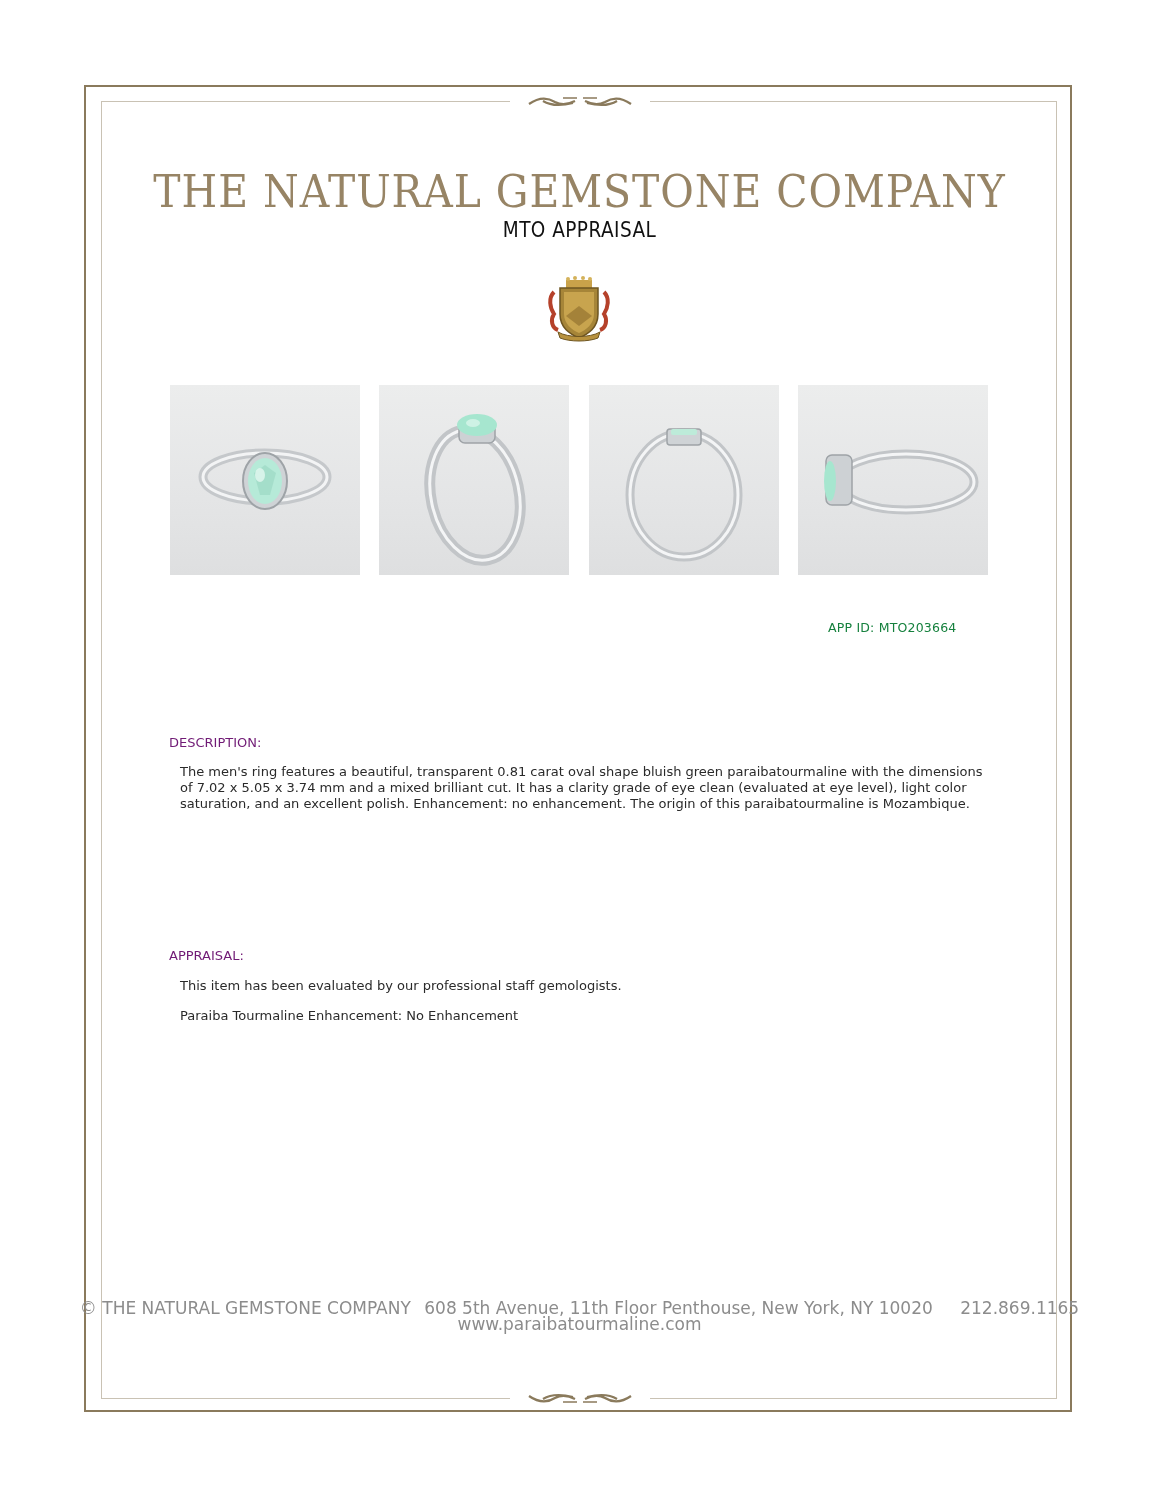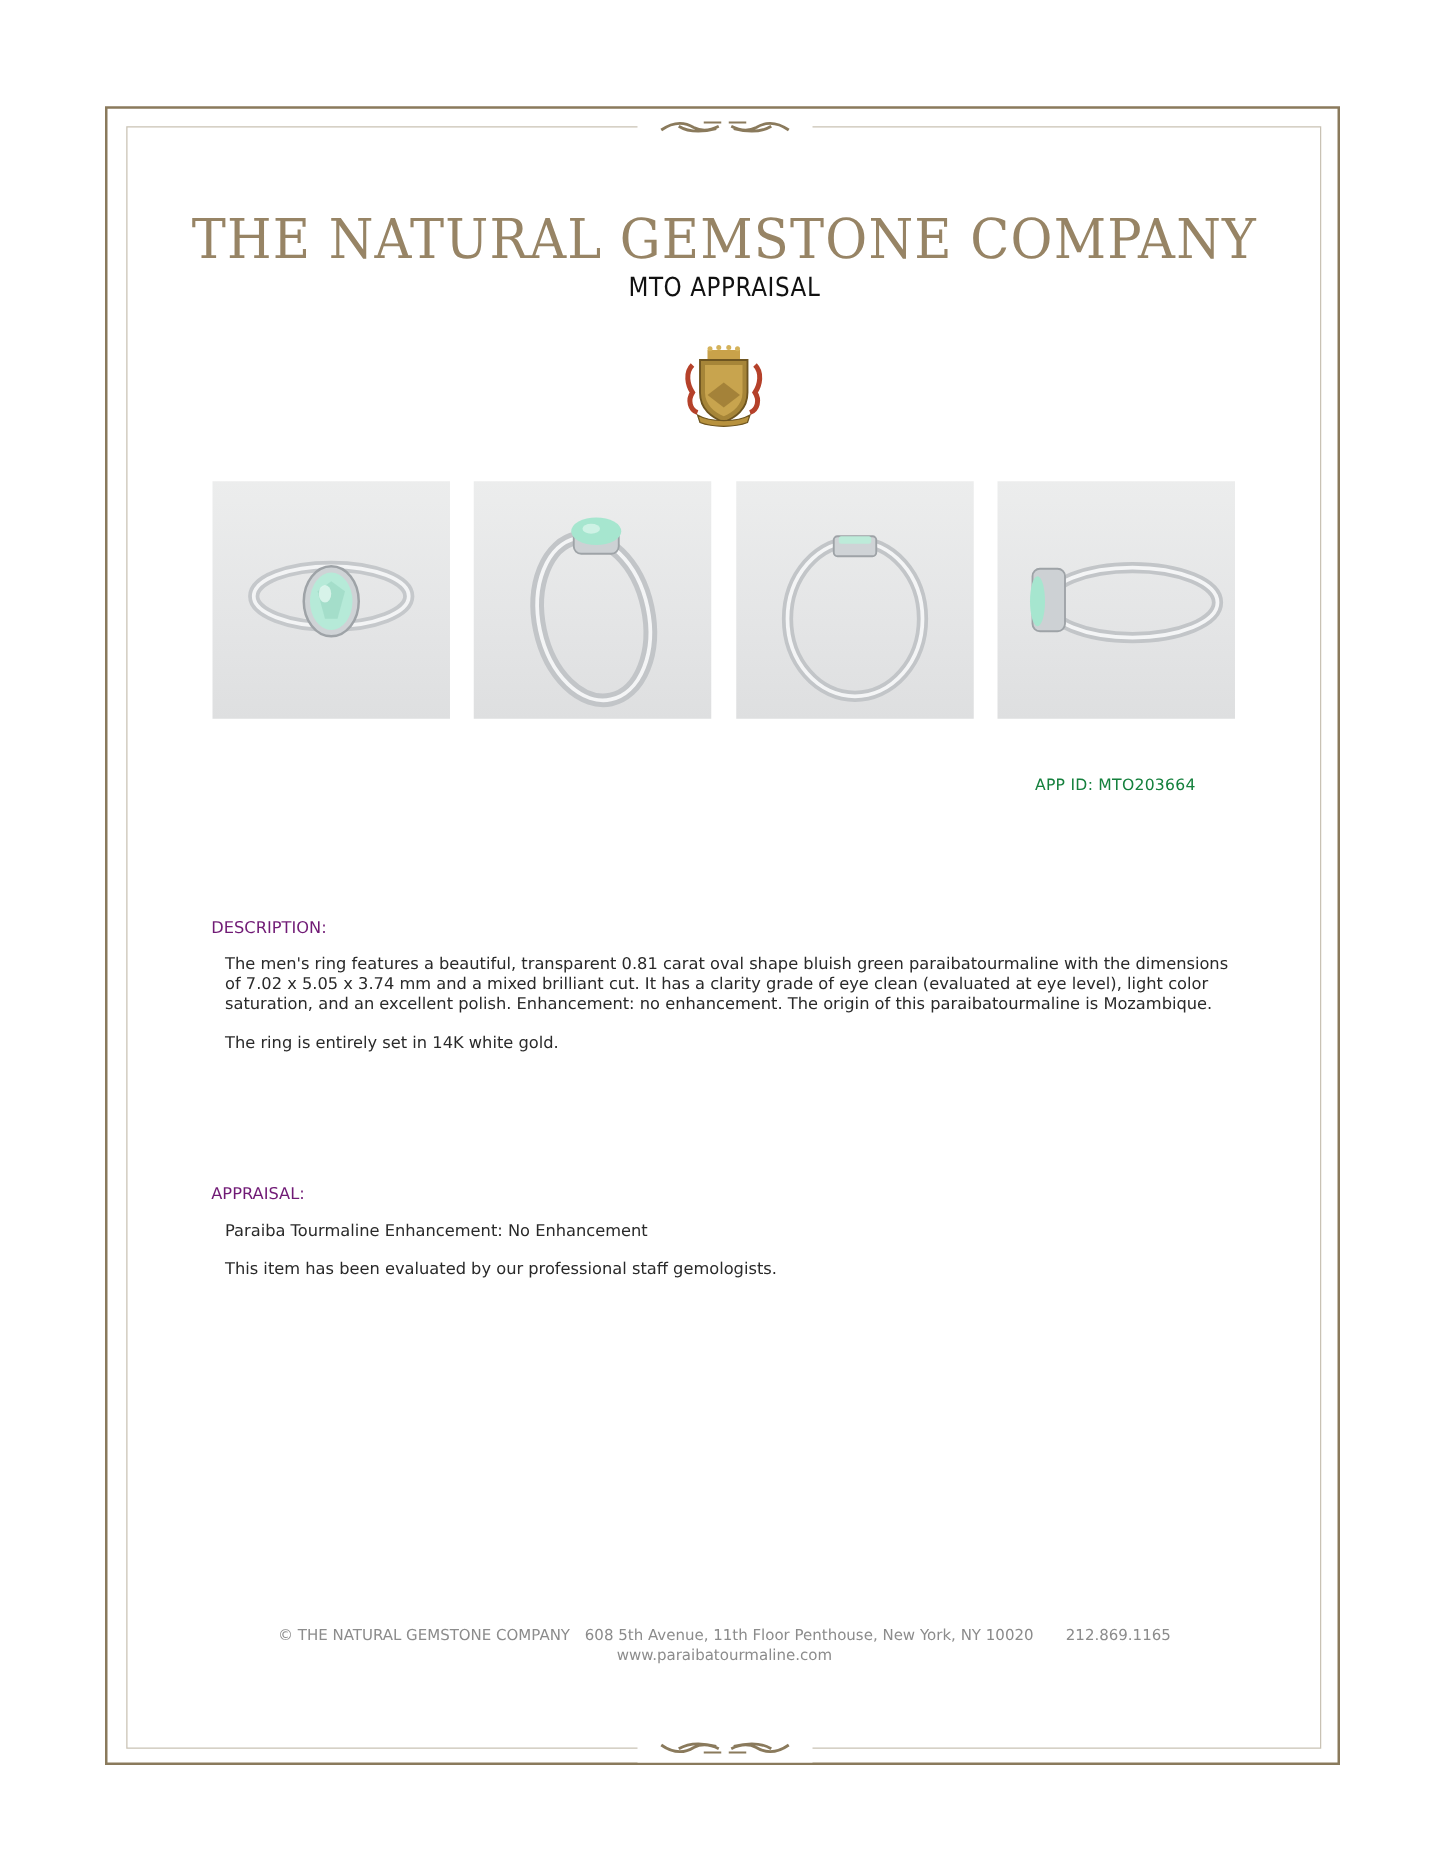--- a/index.html
+++ b/index.html
@@ -20,21 +20,21 @@
   .gallery { position: absolute; top: 385px; left: 170px; width: 820px; height: 190px; }
   .photo { position: absolute; top: 0; width: 190px; height: 190px; background: linear-gradient(180deg, #eceded 0%, #e4e5e6 60%, #dedfe0 100%); overflow: hidden; }
   .photo svg { width: 190px; height: 190px; display: block; }
 
   .app-id { position: absolute; top: 620px; left: 828px; font-size: 12.5px; color: #15803d; letter-spacing: 0.2px; }
 
   .section { position: absolute; left: 169px; width: 830px; font-size: 13px; line-height: 16px; color: #2a2a2a; }
   .label { font-size: 13px; color: #701a75; }
   .para { margin: 11px; }
 
-  .footer { position: absolute; top: 1300px; left: 0; width: 1159px; text-align: center; font-size: 12px; color: #8c8c8c; line-height: 16px; }
+  .footer { position: absolute; top: 1300px; left: 0; width: 1159px; text-align: center; font-size: 17px; color: #8c8c8c; line-height: 16px; }
   .footer .row1 span { margin: 0 4px; }
 </style>
 </head>
 <body>
 
 <div class="outer-border"></div>
 <div class="inner-border"></div>
 
 <div class="flourish top">
   <svg width="110" height="16" viewBox="0 0 110 16">
@@ -111,27 +111,26 @@
       <ellipse cx="32" cy="96" rx="6" ry="20" fill="#a6e6cf"></ellipse>
     </svg>
   </div>
 </div>
 
 <div class="app-id">APP ID: MTO203664</div>
 
 <div class="section" style="top:735px;">
   <div class="label">DESCRIPTION:</div>
   <p class="para" style="margin-top:13px;">The men's ring features a beautiful, transparent 0.81 carat oval shape bluish green paraibatourmaline with the dimensions of 7.02 x 5.05 x 3.74 mm and a mixed brilliant cut. It has a clarity grade of eye clean (evaluated at eye level), light color saturation, and an excellent polish. Enhancement: no enhancement. The origin of this paraibatourmaline is Mozambique.</p>
-  <p class="para" style="margin-top:15px;">The ring is entirely set in 14K white gold.</p>
 </div>
 
 <div class="section" style="top:948px;">
   <div class="label">APPRAISAL:</div>
+  <p class="para" style="margin-top:14px;">This item has been evaluated by our professional staff gemologists.</p>
   <p class="para" style="margin-top:14px;">Paraiba Tourmaline Enhancement: No Enhancement</p>
-  <p class="para" style="margin-top:14px;">This item has been evaluated by our professional staff gemologists.</p>
 </div>
 
 <div class="footer">
   <div class="row1">
     <span>© THE NATURAL GEMSTONE COMPANY</span>
     <span>608 5th Avenue, 11th Floor Penthouse, New York, NY  10020</span>
     <span style="margin-left:18px;">212.869.1165</span>
   </div>
   <div>www.paraibatourmaline.com</div>
 </div>

